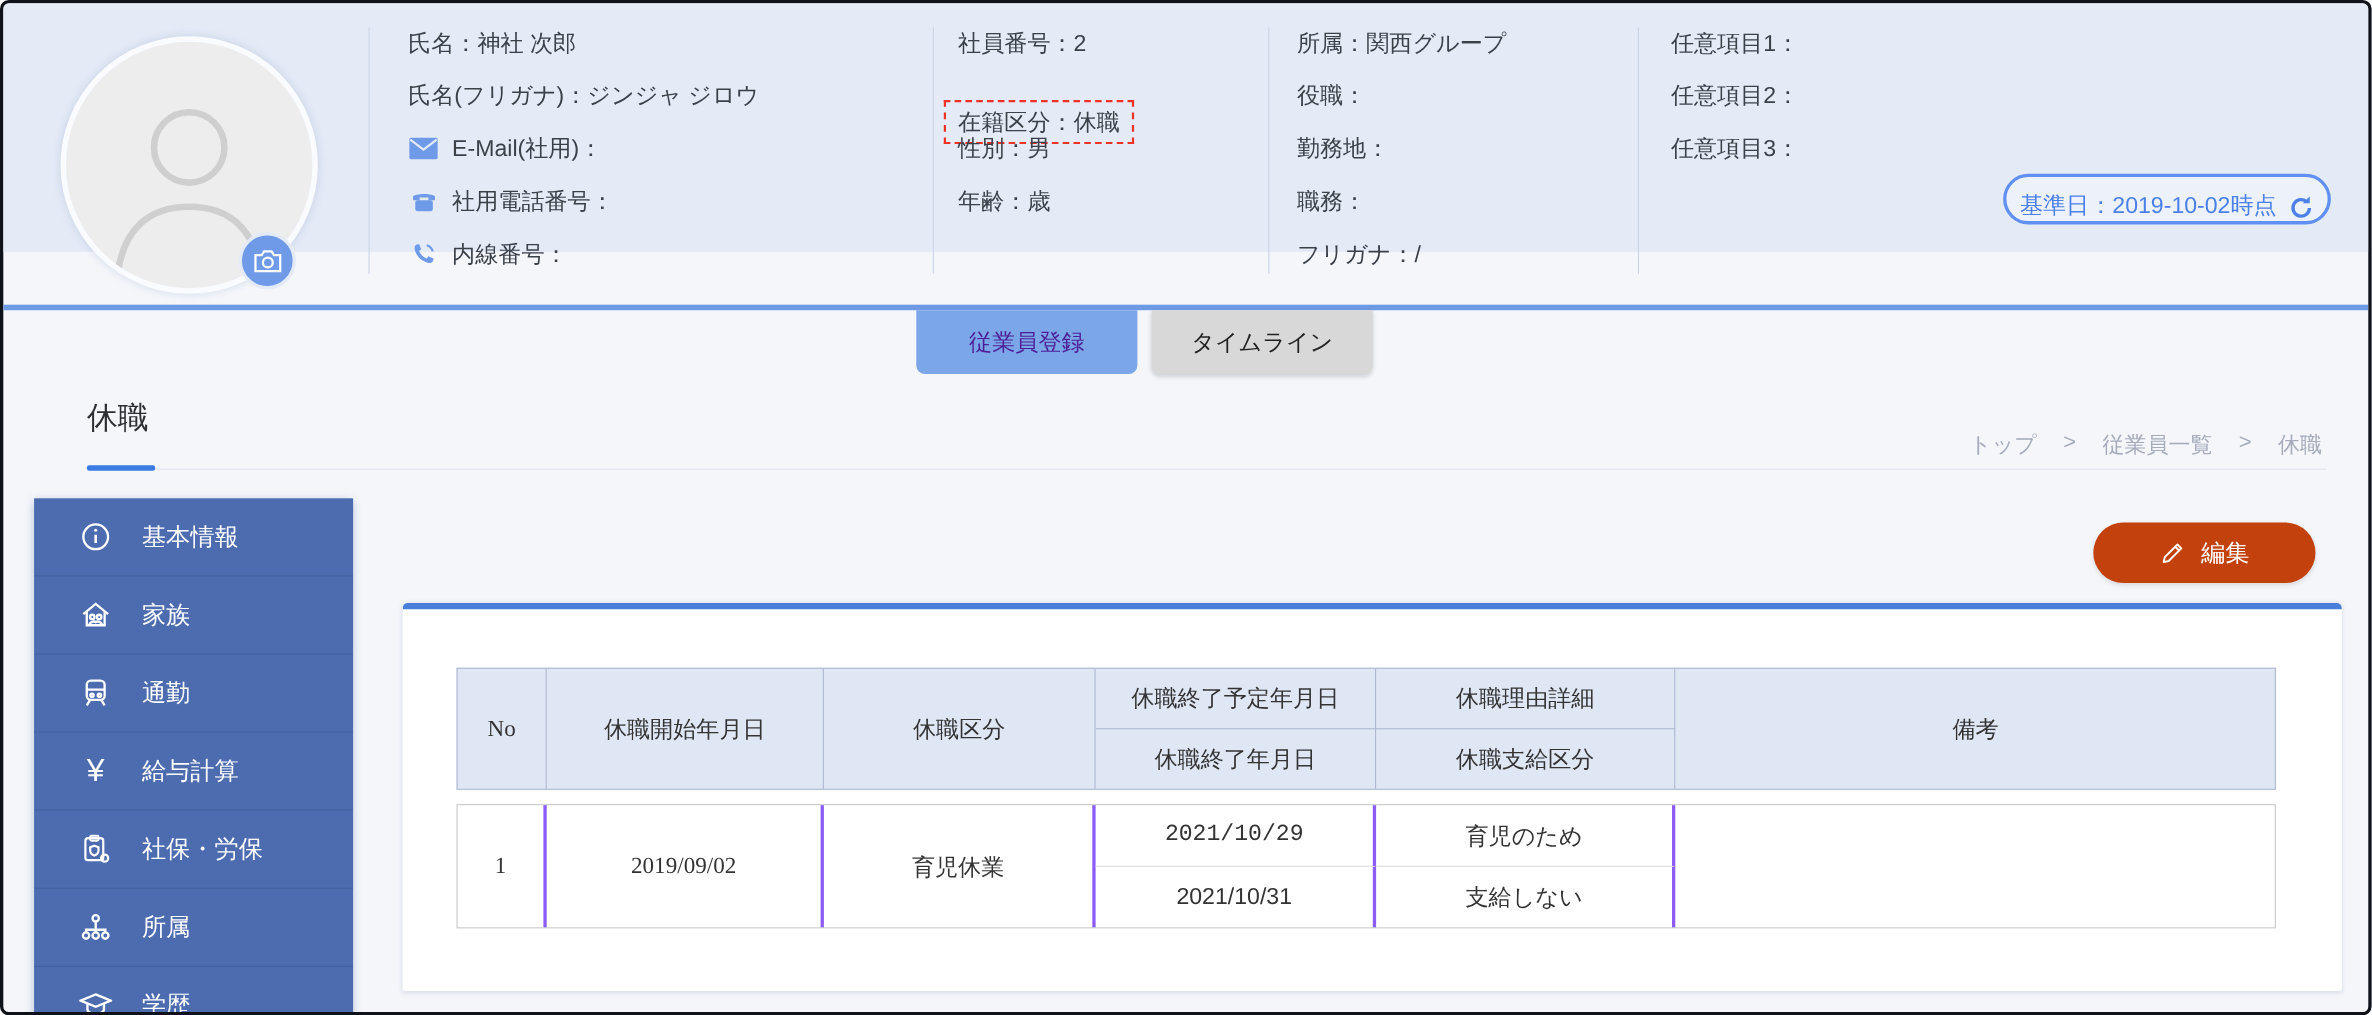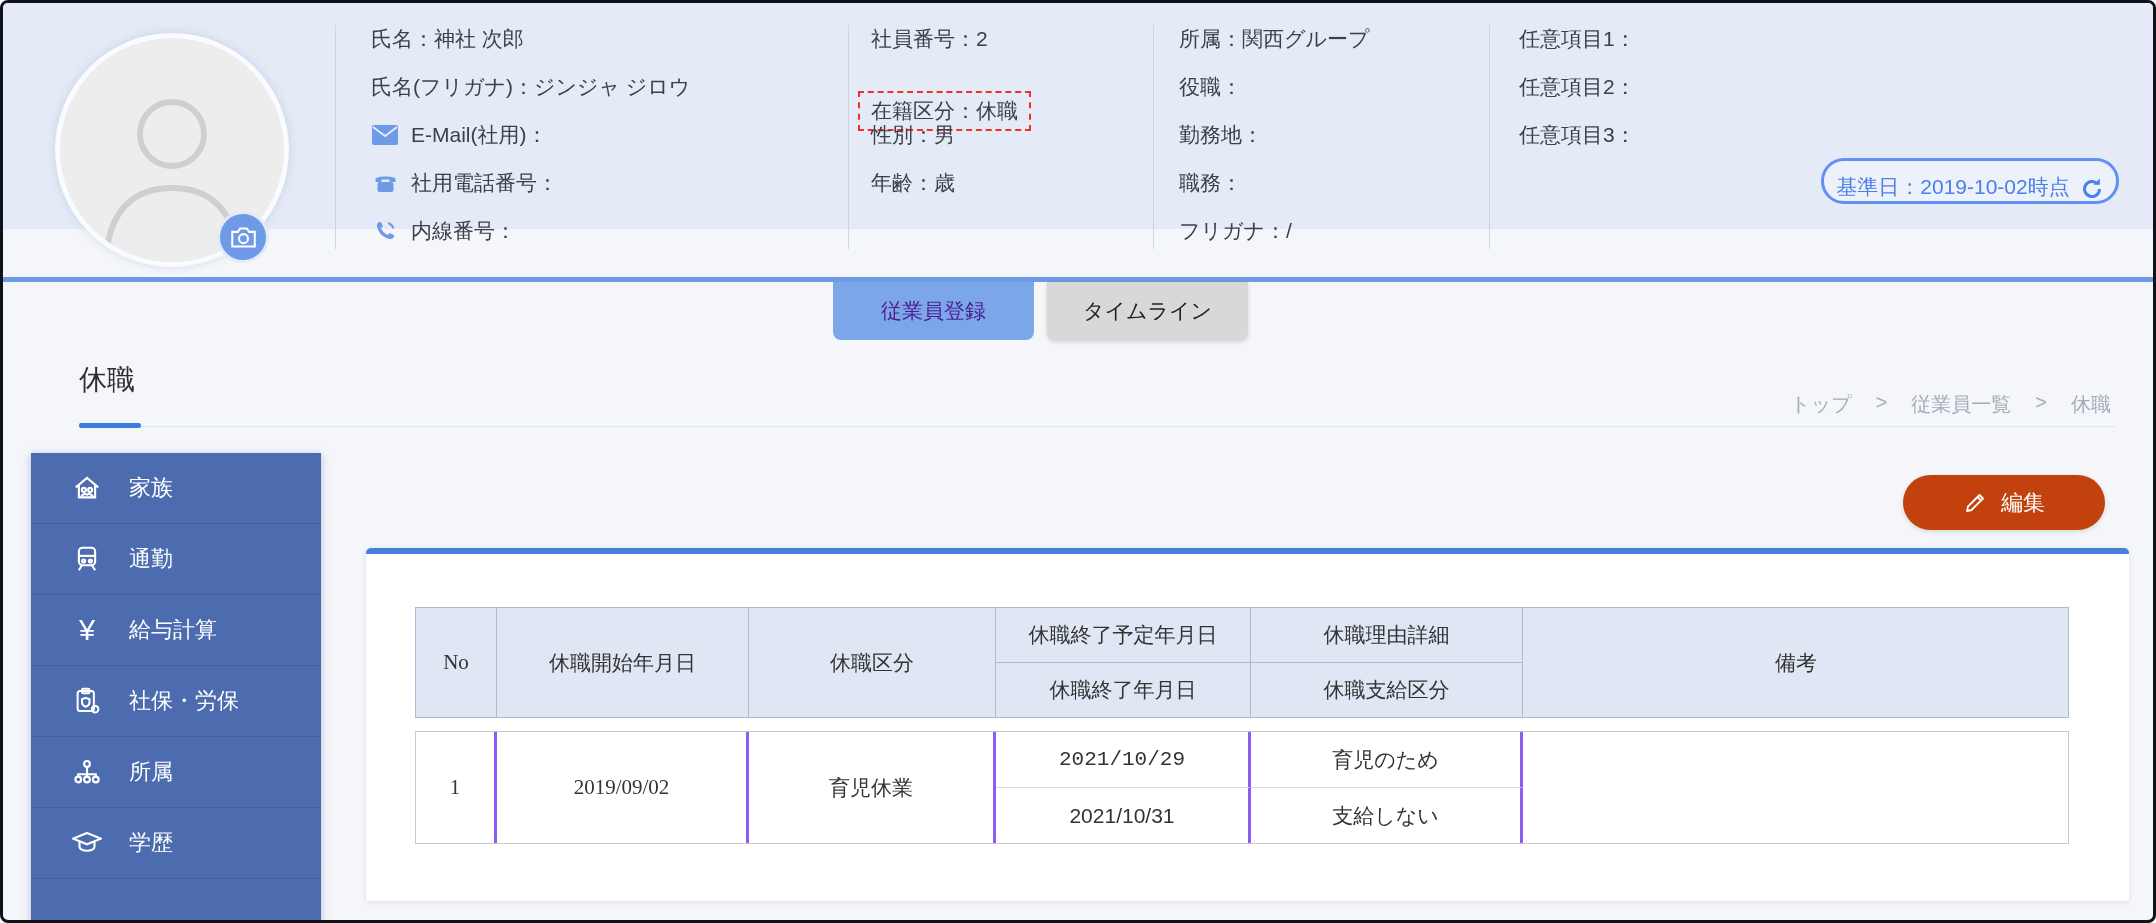--- a/index.html
+++ b/index.html
@@ -227,20 +227,30 @@
   <span class="crumb">トップ</span>
   <span>&gt;</span>
   <span class="crumb">従業員一覧</span>
   <span>&gt;</span>
   <span>休職</span>
 </div>
 
 <div class="sidebar">
   <div class="side-item">
     <span class="side-icon">
+      <svg width="30" height="30" viewBox="0 0 24 24">
+          <circle cx="12" cy="12" r="9" stroke="#fff" stroke-width="1.7" fill="none"></circle>
+          <line x1="12" y1="10.5" x2="12" y2="16.5" stroke="#fff" stroke-width="1.9"></line>
+          <circle cx="12" cy="7.2" r="1.1" fill="#fff"></circle>
+        </svg>
+    </span>
+    <span>基本情報</span>
+  </div>
+  <div class="side-item">
+    <span class="side-icon">
       <svg width="30" height="30" viewBox="0 0 24 24" fill="none" stroke="#fff" stroke-width="1.7">
           <path d="M3 11.5 L12 4 L21 11.5"></path>
           <path d="M5.5 9.7 V19.5 H18.5 V9.7"></path>
           <circle cx="9.5" cy="13.5" r="1.6"></circle>
           <circle cx="14.5" cy="13.5" r="1.6"></circle>
           <path d="M7.5 19.5 C7.5 16.8 11 16.4 12 17.3 C13 16.4 16.5 16.8 16.5 19.5"></path>
         </svg>
     </span>
     <span>家族</span>
   </div>

